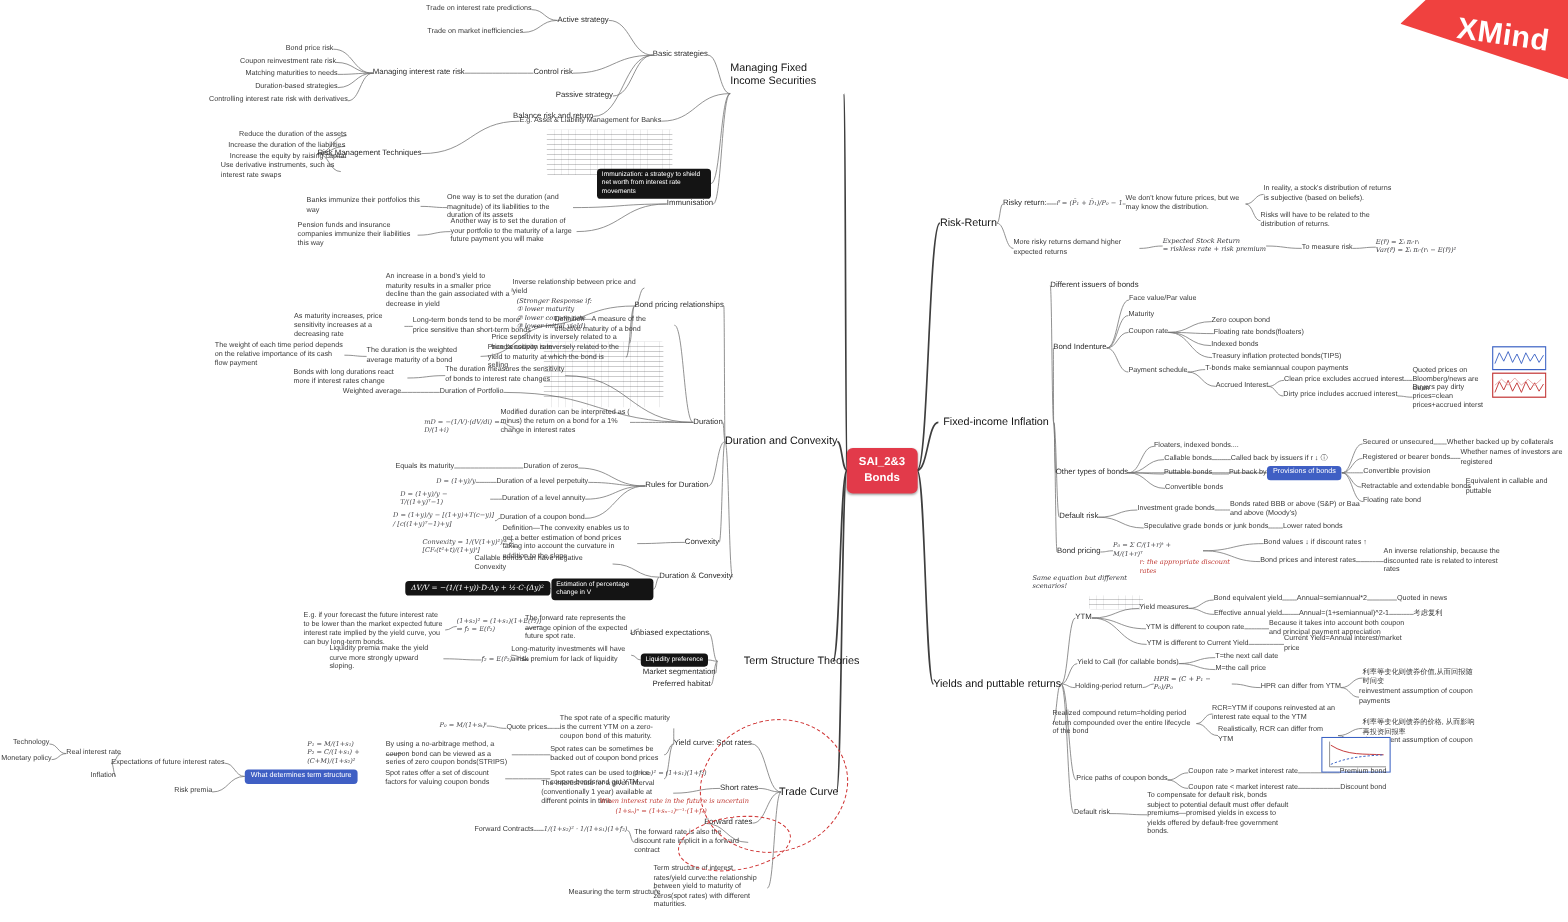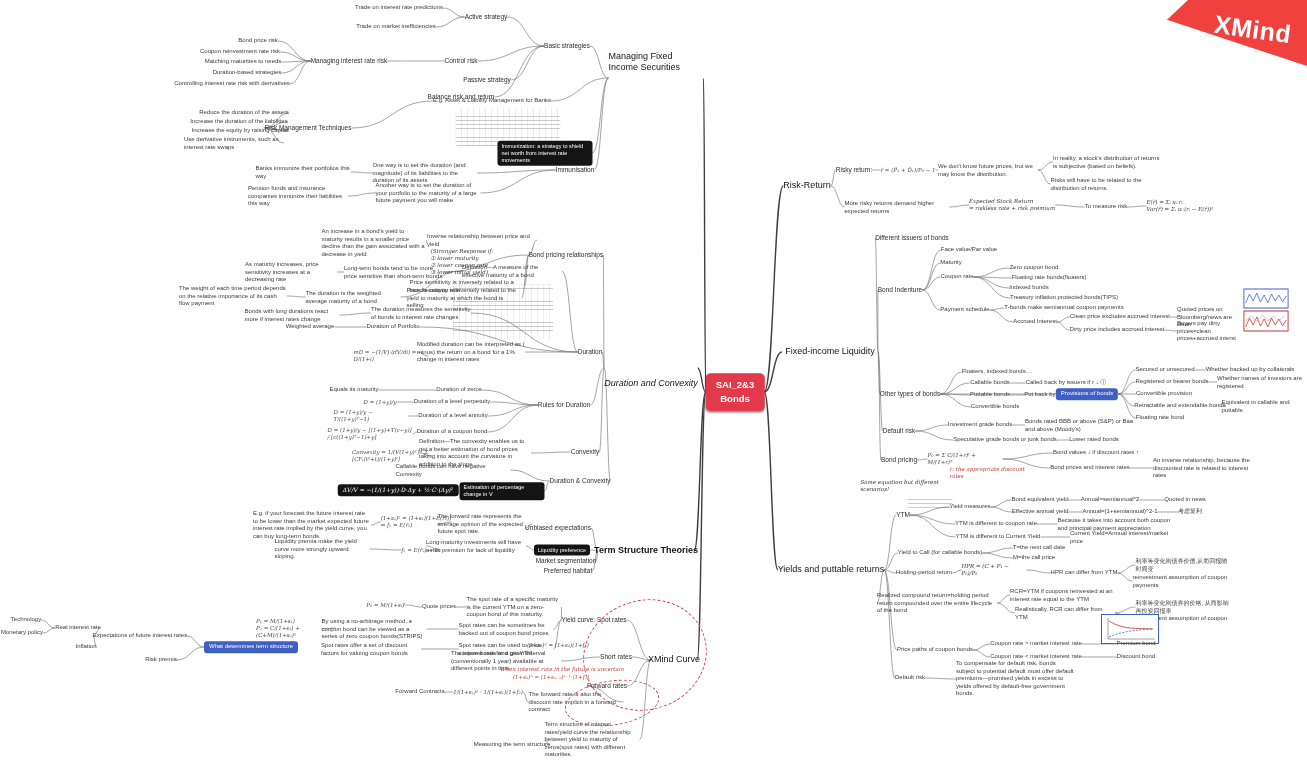--- a/index.html
+++ b/index.html
@@ -218,25 +218,25 @@
       <path d="M 1081.7734375 657 C 1099.296875 657, 1099.296875 657, 1116.8203125 657" stroke="#737373" stroke-width="0.65" fill="none"></path>
       <path d="M 884.1171875 570 C 889.5546875 570, 889.5546875 678, 894.9921875 678" stroke="#737373" stroke-width="0.65" fill="none"></path>
       <path d="M 925.0078125 678 C 940.50390625 678, 940.50390625 679, 956 679" stroke="#737373" stroke-width="0.65" fill="none"></path>
     </svg>
   <div class="logo">
     <span>XMind</span>
   </div>
 <div class="node root" style="left: 735px; top: 392px;">SAI_2&amp;3
 Bonds</div>
     <div class="node main" style="max-width: 95px; left: 656px; top: 62px;">Managing Fixed Income Securities</div>
-    <div class="node main" style="left: 651px; top: 384px; font-style: italic;">Duration and Convexity</div>
-    <div class="node main" style="left: 646px; top: 551px; font-weight: bold;">Term Structure Theories</div>
-    <div class="node main" style="left: 674px; top: 660px;">XMind Curve</div>
+    <div class="node main" style="left: 651px; top: 368px;">Duration and Convexity</div>
+    <div class="node main" style="left: 668px; top: 551px;">Term Structure Theories</div>
+    <div class="node main" style="left: 674px; top: 660px;">Trade Curve</div>
     <div class="node main" style="left: 807px; top: 186px;">Risk-Return</div>
-    <div class="node main" style="left: 830px; top: 352px;">Fixed-income Liquidity</div>
+    <div class="node main" style="left: 830px; top: 352px;">Fixed-income Inflation</div>
     <div class="node main" style="left: 831px; top: 570px;">Yields and puttable returns</div>
     <div class="node t" style="left: 567px; top: 46px;">Basic strategies</div>
     <div class="node t" style="left: 486px; top: 17px;">Active strategy</div>
     <div class="node s" style="left: 399px; top: 8px;">Trade on interest rate predictions</div>
     <div class="node s" style="left: 396px; top: 27px;">Trade on market inefficiencies</div>
     <div class="node t" style="left: 461px; top: 61px;">Control risk</div>
     <div class="node t" style="left: 349px; top: 61px;">Managing interest rate risk</div>
     <div class="node s" style="left: 258px; top: 41px;">Bond price risk</div>
     <div class="node s" style="left: 240px; top: 52px;">Coupon reinvestment rate risk</div>
     <div class="node s" style="left: 243px; top: 62px;">Matching maturities to needs</div>

